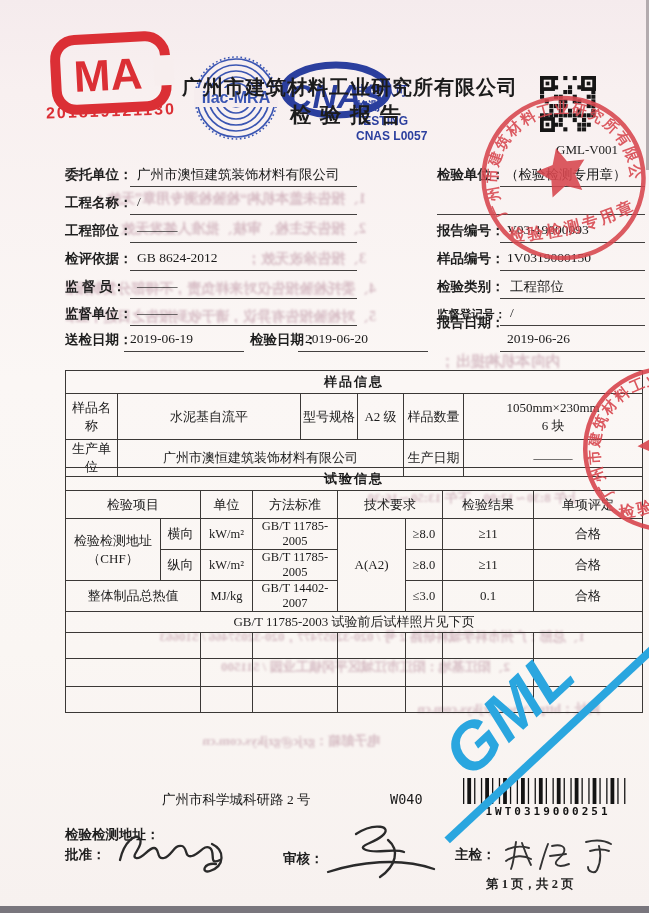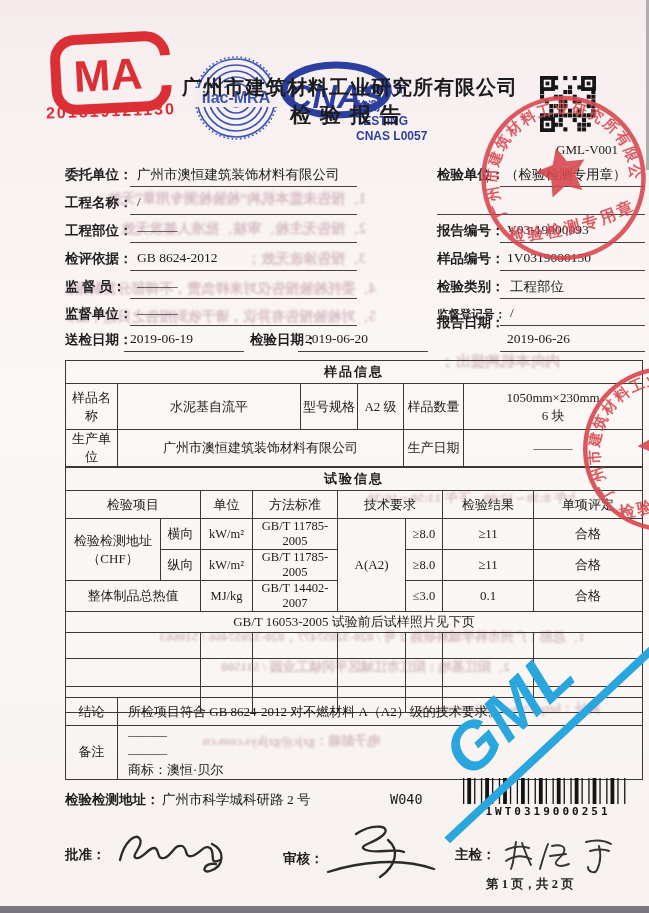--- a/index.html
+++ b/index.html
@@ -276,21 +276,21 @@
   <div class="uline" style="top:298px;left:500px;width:145px"></div>
 
   <span class="lbl small-lbl" style="top:307px;left:437px">监督登记号：</span>
   <span class="val" style="top:305px;left:510px">/</span>
   <div class="uline" style="top:325px;left:500px;width:145px"></div>
 
   <span class="lbl" style="top:314px;left:437px">报告日期：</span>
   <span class="val" style="top:331px;left:507px">2019-06-26</span>
   <div class="uline" style="top:351px;left:500px;width:145px"></div>
 
-  <table style="left:65px;top:360px;width:577px">
+  <table style="left:65px;top:370px;width:577px">
     <colgroup>
           <col style="width:52px">
           <col style="width:183px">
           <col style="width:57px">
           <col style="width:46px">
           <col style="width:60px">
           <col style="width:179px">
         </colgroup>
     <tbody>
           <tr style="height:23px">
@@ -362,21 +362,21 @@
     </tr>
     <tr style="height:27px">
       <td colspan="2">整体制品总热值</td>
       <td class="sm">MJ/kg</td>
       <td class="sm">GB/T 14402-2007</td>
       <td class="sm">≤3.0</td>
       <td>0.1</td>
       <td>合格</td>
     </tr>
     <tr style="height:21px">
-            <td colspan="8">GB/T 16053-2005 试验前后试样照片见下页</td>
+            <td colspan="8">GB/T 11785-2003 试验前后试样照片见下页</td>
           </tr>
     <tr style="height:26px">
             <td colspan="2"></td>
             <td></td>
             <td></td>
             <td></td>
             <td></td>
             <td></td>
             <td></td>
           </tr>
@@ -394,48 +394,28 @@
             <td></td>
             <td></td>
             <td></td>
             <td></td>
             <td></td>
             <td></td>
           </tr>
   </tbody>
       </table>
 
-  <table style="left:65px;top:697px;width:577px">
-    <colgroup>
-          <col style="width:52px">
-          <col style="width:525px">
-        </colgroup>
-    <tbody>
-          <tr style="height:28px">
-      <td>结论</td>
-      <td class="tleft">所检项目符合 GB 8624-2012 对不燃材料 A（A2）级的技术要求。</td>
-    </tr>
-    <tr style="height:53px">
-      <td>备注</td>
-      <td class="tleft two-line">
-        <div>———</div>
-        <div>———</div>
-        <div>商标：澳恒·贝尔</div>
-      </td>
-    </tr>
-  </tbody>
-      </table>
 
   <div class="wm">
     <div class="wm-text" id="wmText" style="color: rgb(42, 166, 223);">GML</div>
     <div class="wm-line" id="wmLine" style="background: rgb(42, 166, 223);"></div>
 
   </div>
 
-  <span class="lbl" style="top:791px;left:65px">检验检测地址：</span>
+  <span class="lbl" style="top:826px;left:65px">检验检测地址：</span>
   <span class="val" style="top:791px;left:162px">广州市科学城科研路 2 号</span>
   <span class="val" style="top:791px;left:390px;font-family:'DejaVu Sans Mono',monospace">W040</span>
   <svg class="barcode" width="168" height="26" fill="#141414" id="bcsvg">
         <rect x="0.0" y="0" width="1.3" height="26"></rect>
         <rect x="4.3" y="0" width="3.8" height="26"></rect>
         <rect x="11.1" y="0" width="1.3" height="26"></rect>
         <rect x="17.9" y="0" width="1.3" height="26"></rect>
         <rect x="22.2" y="0" width="3.8" height="26"></rect>
         <rect x="29.0" y="0" width="1.3" height="26"></rect>
         <rect x="35.8" y="0" width="1.3" height="26"></rect>

